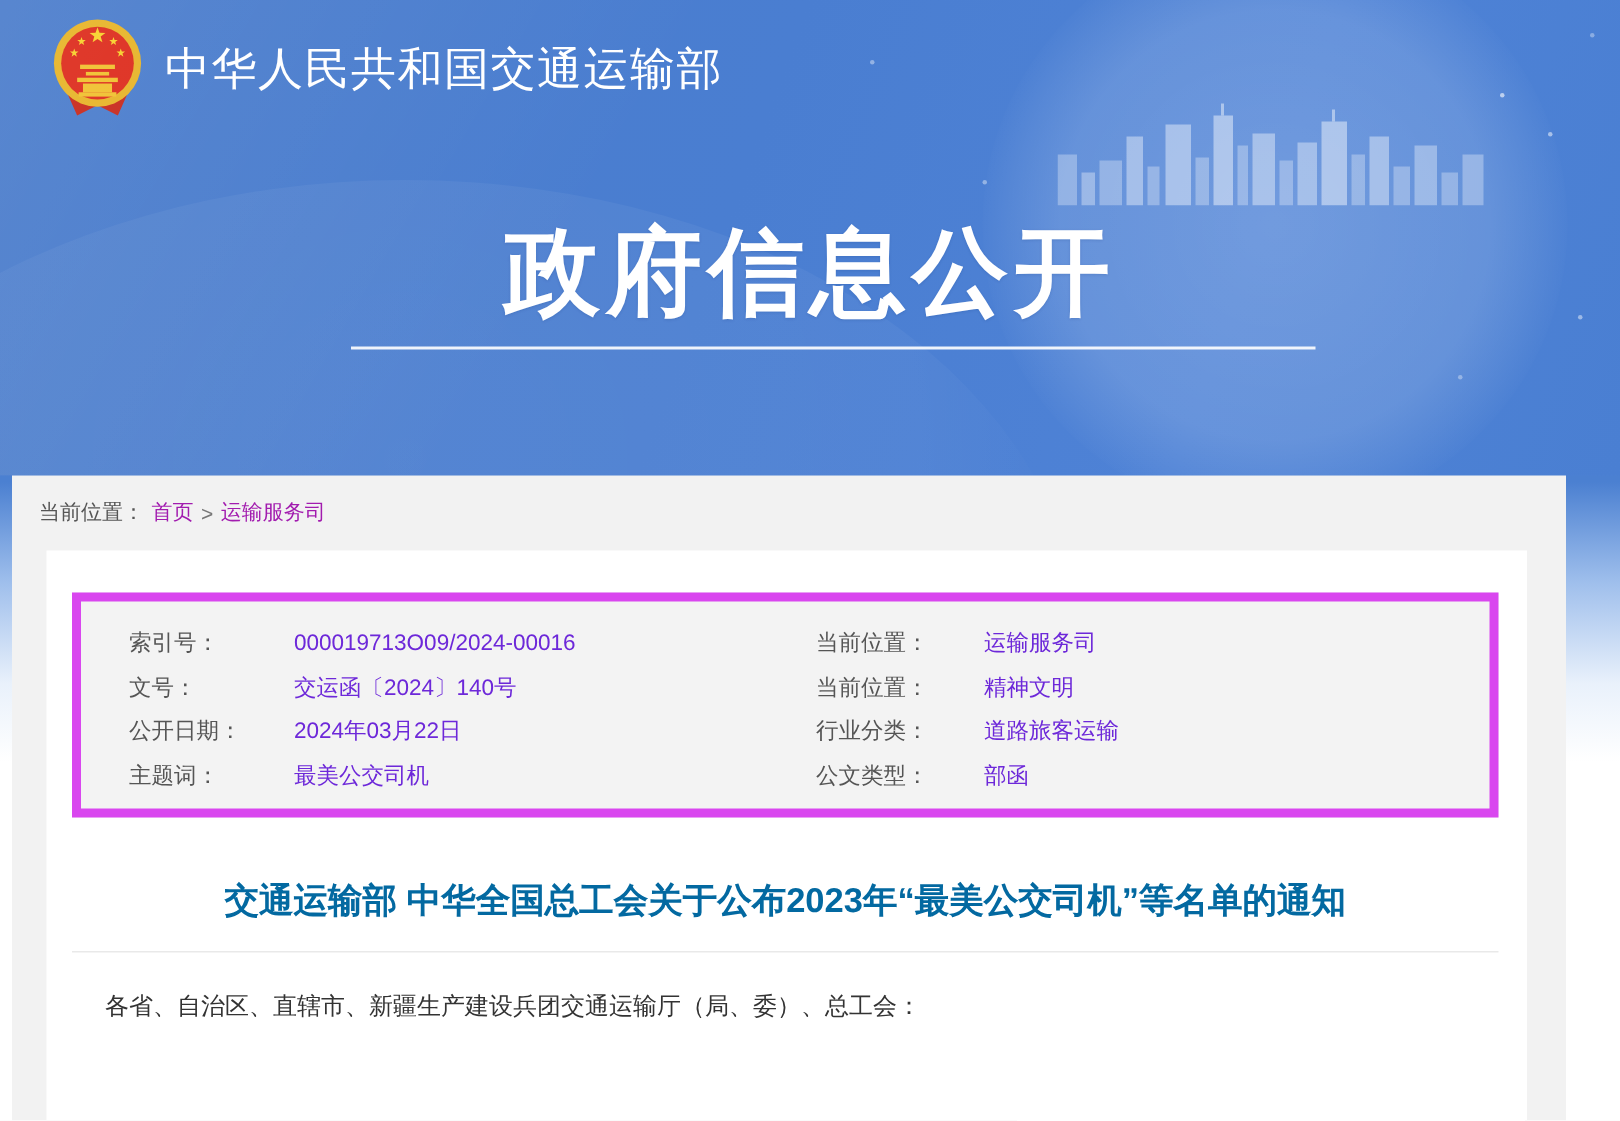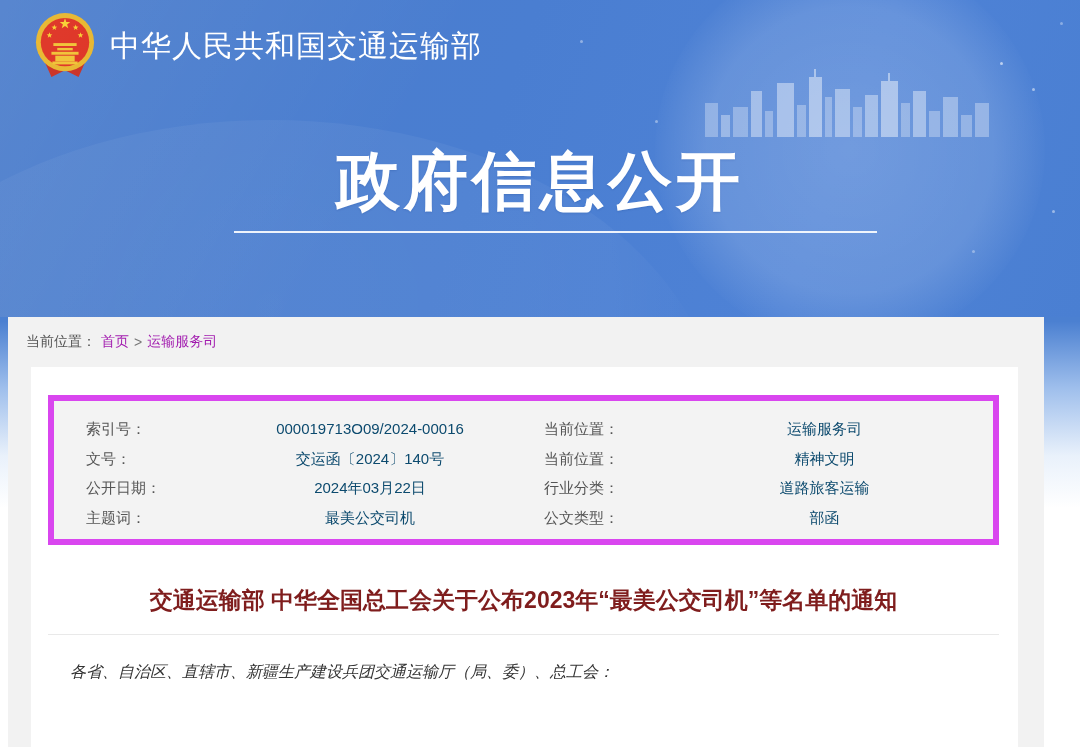--- a/index.html
+++ b/index.html
@@ -63,29 +63,29 @@
   .document-panel{
     position:absolute; left:23px; right:26px; top:50px; bottom:0;
     background:#fff; padding:28px 19px 0 17px;
   }
   .meta-table{
     background:#f3f3f3; border:6px solid #d946ef;
     display:grid; grid-template-columns:110px 348px 112px 1fr;
     padding:13px 0 7px 32px; font-size:15px;
   }
   .meta-label{ color:#555; line-height:29.5px; }
-  .meta-value{ color:#0c4a6e; line-height:29.5px;text-align:center; }
+  .meta-value{ color:#6d28d9; line-height:29.5px; }
   .article-title{
     margin-top:34px; padding:0 6px; text-align:center;
-    color:#7f1d1d; font-size:23px; font-weight:700; line-height:42px;
+    color:#0369a1; font-size:23px; font-weight:700; line-height:42px;
   }
   .font-toolbar{ margin-top:16px; text-align:right; font-size:15px; color:#333; }
   .font-toolbar .size-btn{ margin-left:10px; cursor:pointer; color:#333; }
   .toolbar-divider{ border:none; border-top:1px solid #e9e9e9; margin-top:13px; }
-  .salutation{ margin-top:26px; padding-left:22px; font-size:16px; color:#333; line-height:22px;font-style:italic; }
+  .salutation{ margin-top:26px; padding-left:22px; font-size:16px; color:#333; line-height:22px; }
 </style>
 </head>
 <body>
 
 <div class="site-header">
   <div class="sheen-circle"></div>
   <div class="glow-circle"></div>
 
   <svg class="skyline" width="290" height="76" viewBox="0 0 290 76">
     <g fill="#ffffff">

